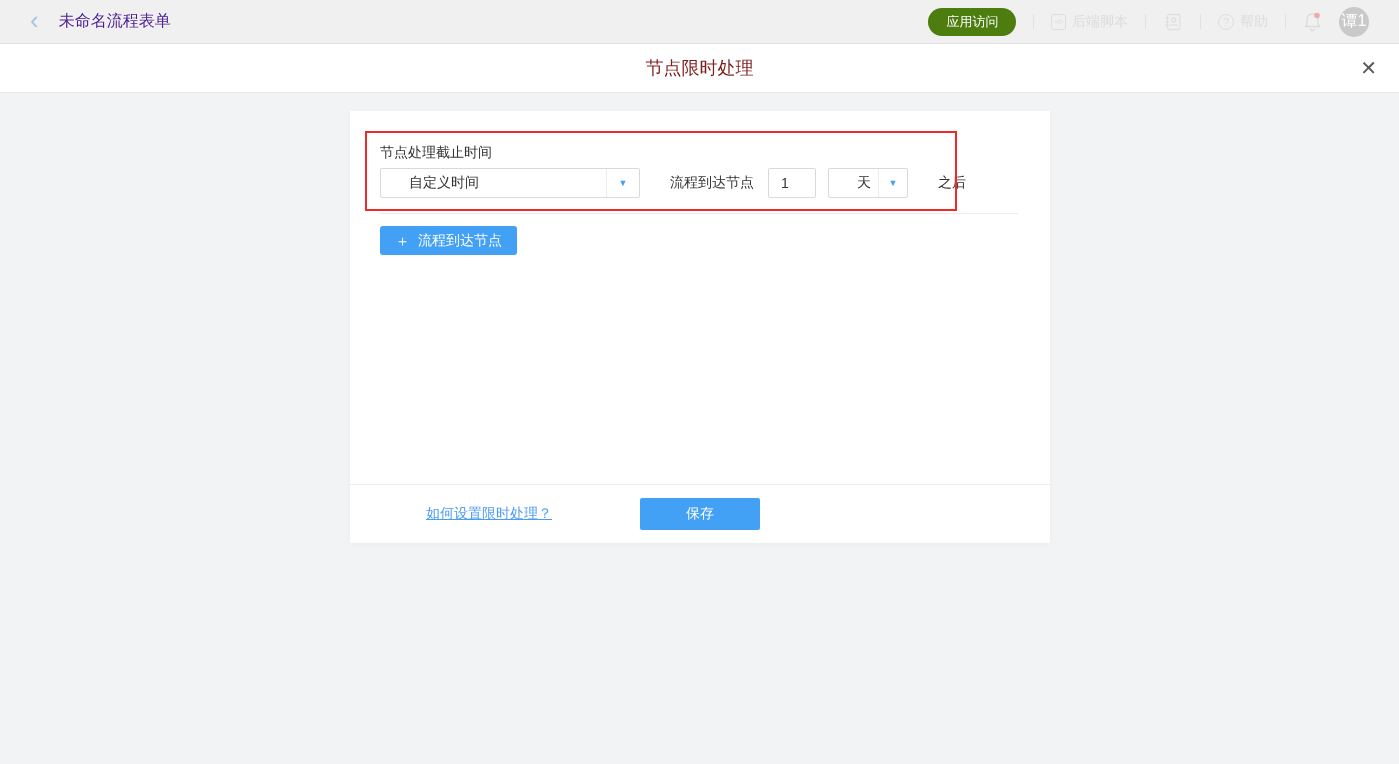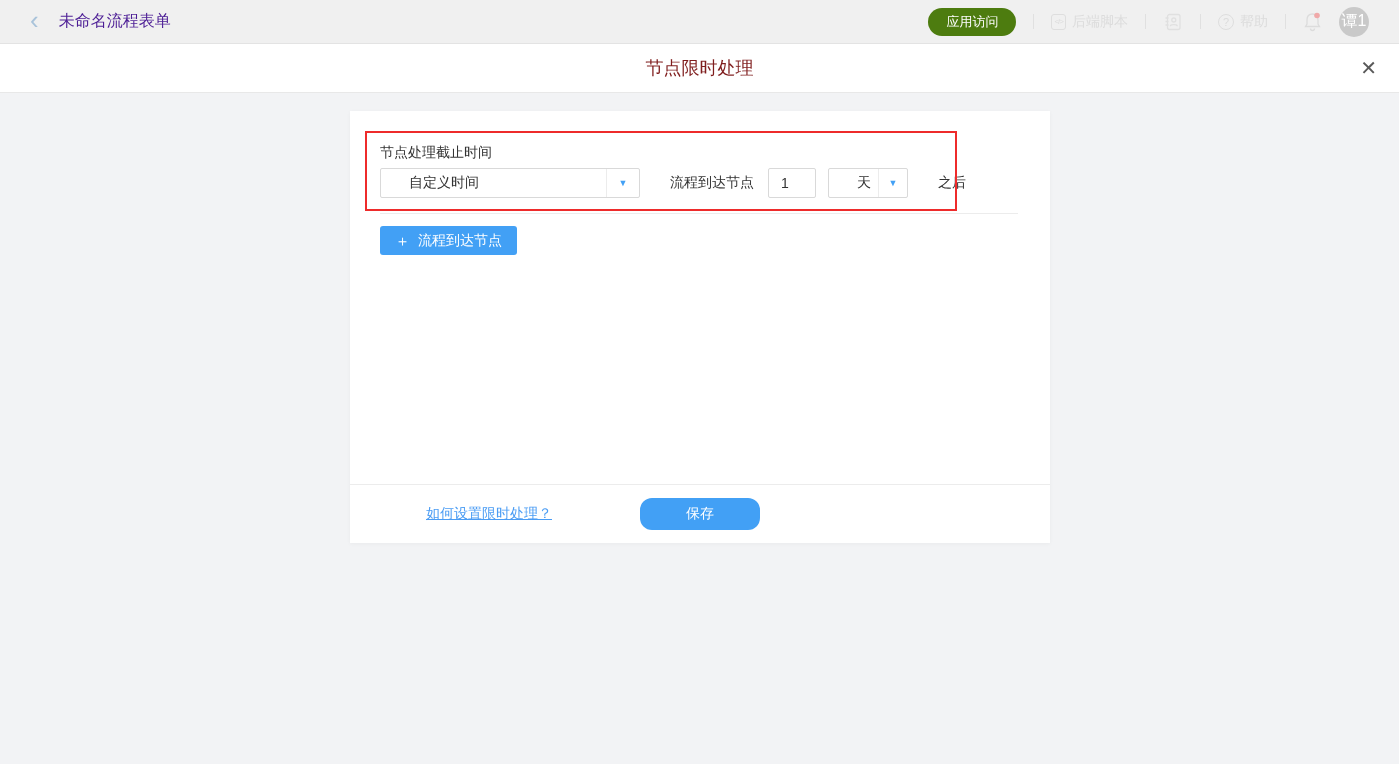--- a/index.html
+++ b/index.html
@@ -37,21 +37,21 @@
   .select-time .chev{width:33px;}
   .select-unit .chev{width:29px;}
   .inline-label{margin-left:30px;white-space:nowrap;}
   .num-input{width:48px;height:30px;margin-left:14px;border:1px solid #d9d9d9;border-radius:2px;padding-left:12px;font-size:14px;color:#333;font-family:inherit;outline:none;}
   .content-divider{position:absolute;left:30px;top:102px;width:638px;height:1px;background:#ececec;}
   .add-btn{position:absolute;left:30px;top:115px;height:29px;padding:0 15px;background:#42a0f5;color:#fff;border:none;border-radius:3px;font-size:14px;font-family:inherit;display:flex;align-items:center;gap:8px;cursor:pointer;}
   .plus-icon{font-size:15px;line-height:1;}
 
   .card-footer{position:absolute;left:0;right:0;bottom:0;height:59px;border-top:1px solid #ececec;}
   .help-link{position:absolute;left:30px;top:50%;transform:translateY(-50%);color:#4a9cf4;font-size:14px;text-decoration:underline;cursor:pointer;margin-left:46px;}
-  .save-btn{position:absolute;left:290px;top:13px;width:120px;height:32px;background:#42a0f5;color:#fff;border:none;border-radius:12px;font-size:14px;font-family:inherit;cursor:pointer;}
+  .save-btn{position:absolute;left:290px;top:13px;width:120px;height:32px;background:#42a0f5;color:#fff;border:none;border-radius:2px;font-size:14px;font-family:inherit;cursor:pointer;}
 </style>
 </head>
 <body>
 
 <div class="screen">
 
   <header class="topbar">
     <div class="topbar-left">
       <span class="back-icon">‹</span>
       <span class="doc-title">未命名流程表单</span>

